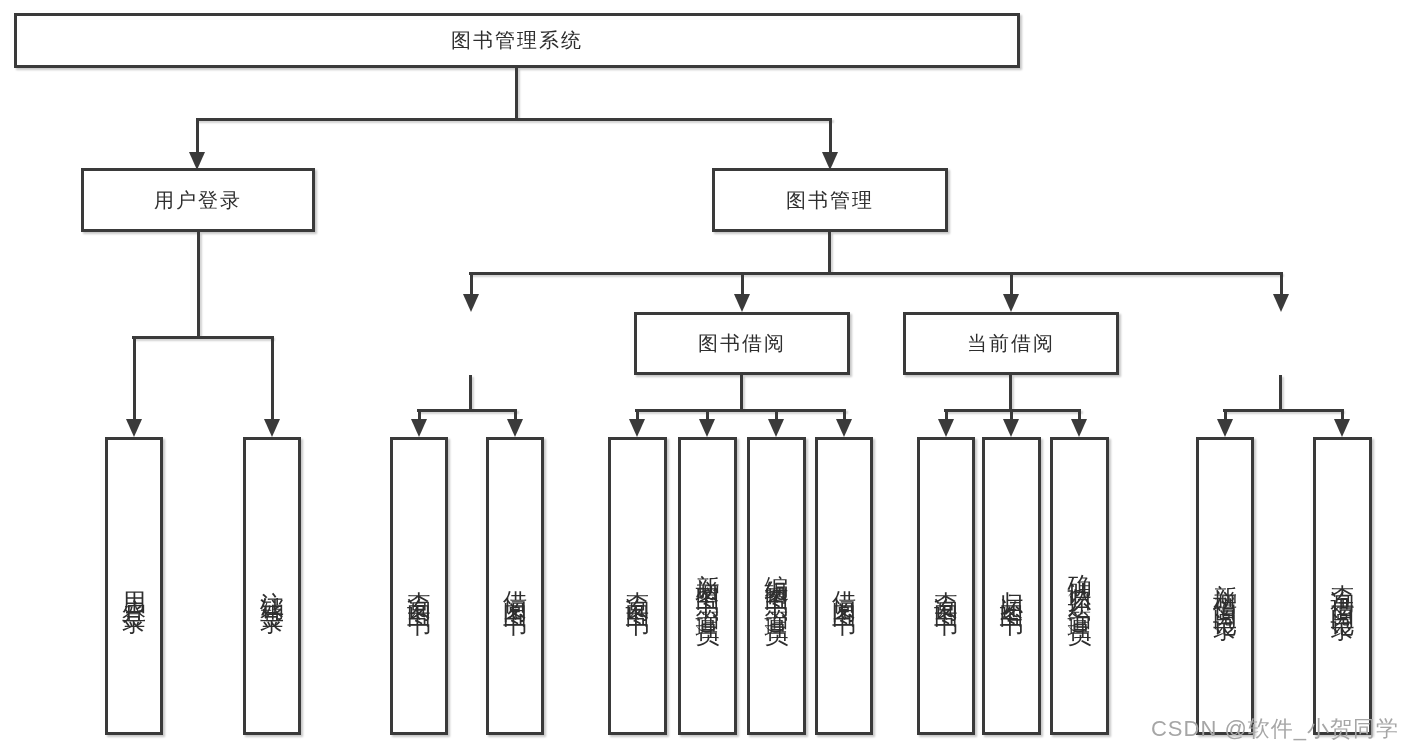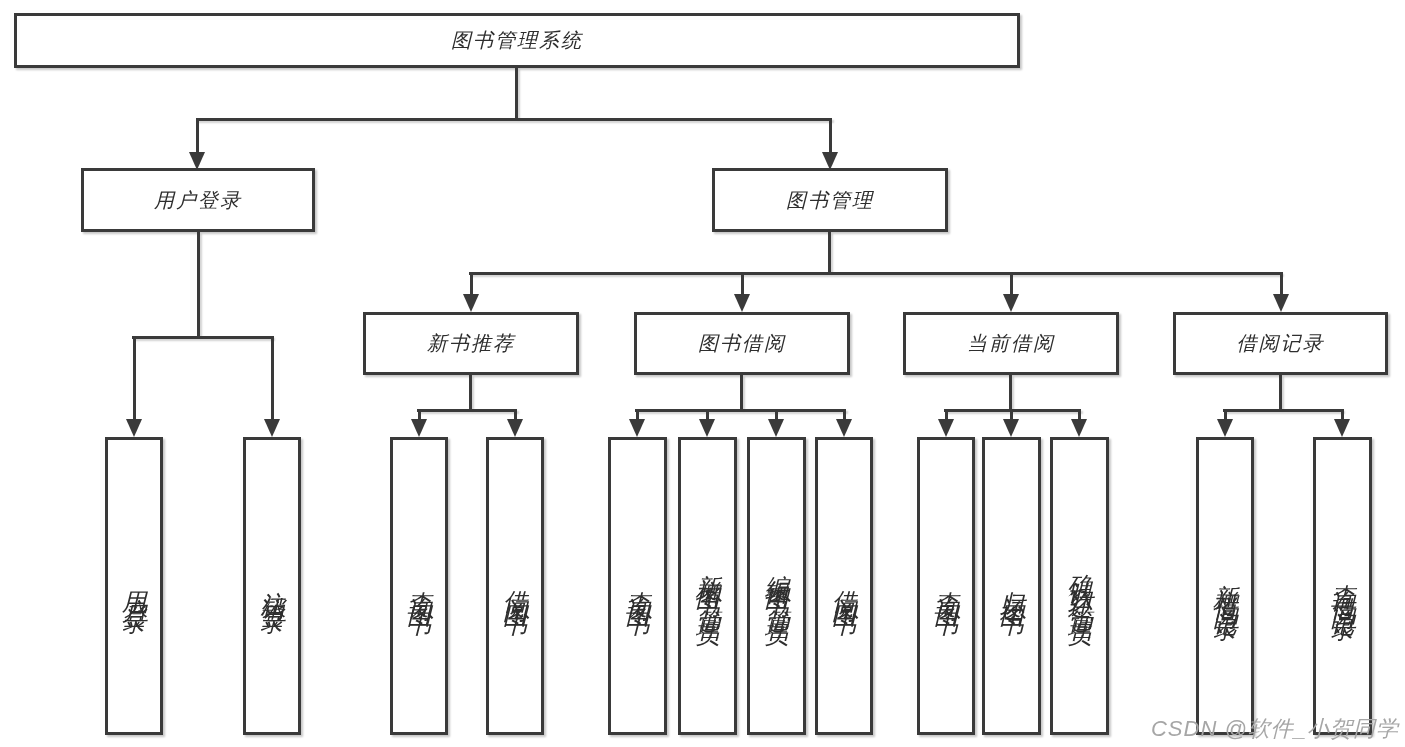--- a/index.html
+++ b/index.html
@@ -10,21 +10,20 @@
   }
   html, body { margin: 0; padding: 0; background: var(--bg); }
   .canvas {
     position: relative;
     width: 1405px;
     height: 747px;
     background: var(--bg);
     font-family: "Liberation Sans", "DejaVu Sans", sans-serif;
     color: var(--text);
     overflow: hidden;
-    font-style: italic;
   }
   
   .hbox, .vbox {
     position: absolute;
     box-sizing: border-box;
     background: #fff;
     border: 3px solid var(--line);
     box-shadow: 2px 2px 2px rgba(0,0,0,0.22);
     display: flex;
     align-items: center;
@@ -128,31 +127,25 @@
     </div>
   <div class="drop" style="left:1002px; top:272px; height:40px;">
       <div class="shaft"></div>
       <div class="head"></div>
     </div>
   <div class="drop" style="left:1272px; top:272px; height:40px;">
       <div class="shaft"></div>
       <div class="head"></div>
     </div>
 
-  <div class="hbox" style="left:363px; top:312px; width:216px; height:63px;">
-    <span>新书推荐</span>
-  </div>
   <div class="hbox" style="left:903px; top:312px; width:216px; height:63px;">
     <span>当前借阅</span>
   </div>
   <div class="hbox" style="left:634px; top:312px; width:216px; height:63px;">
     <span>图书借阅</span>
-  </div>
-  <div class="hbox" style="left:1173px; top:312px; width:215px; height:63px;">
-    <span>借阅记录</span>
   </div>
 
   <div class="v-line" style="left:469px; top:375px; height:34px;"></div>
   <div class="h-line" style="left:417px; top:409px; width:100px;"></div>
   <div class="drop" style="left:410px; top:409px; height:28px;">
       <div class="shaft"></div>
       <div class="head"></div>
     </div>
   <div class="drop" style="left:506px; top:409px; height:28px;">
       <div class="shaft"></div>

